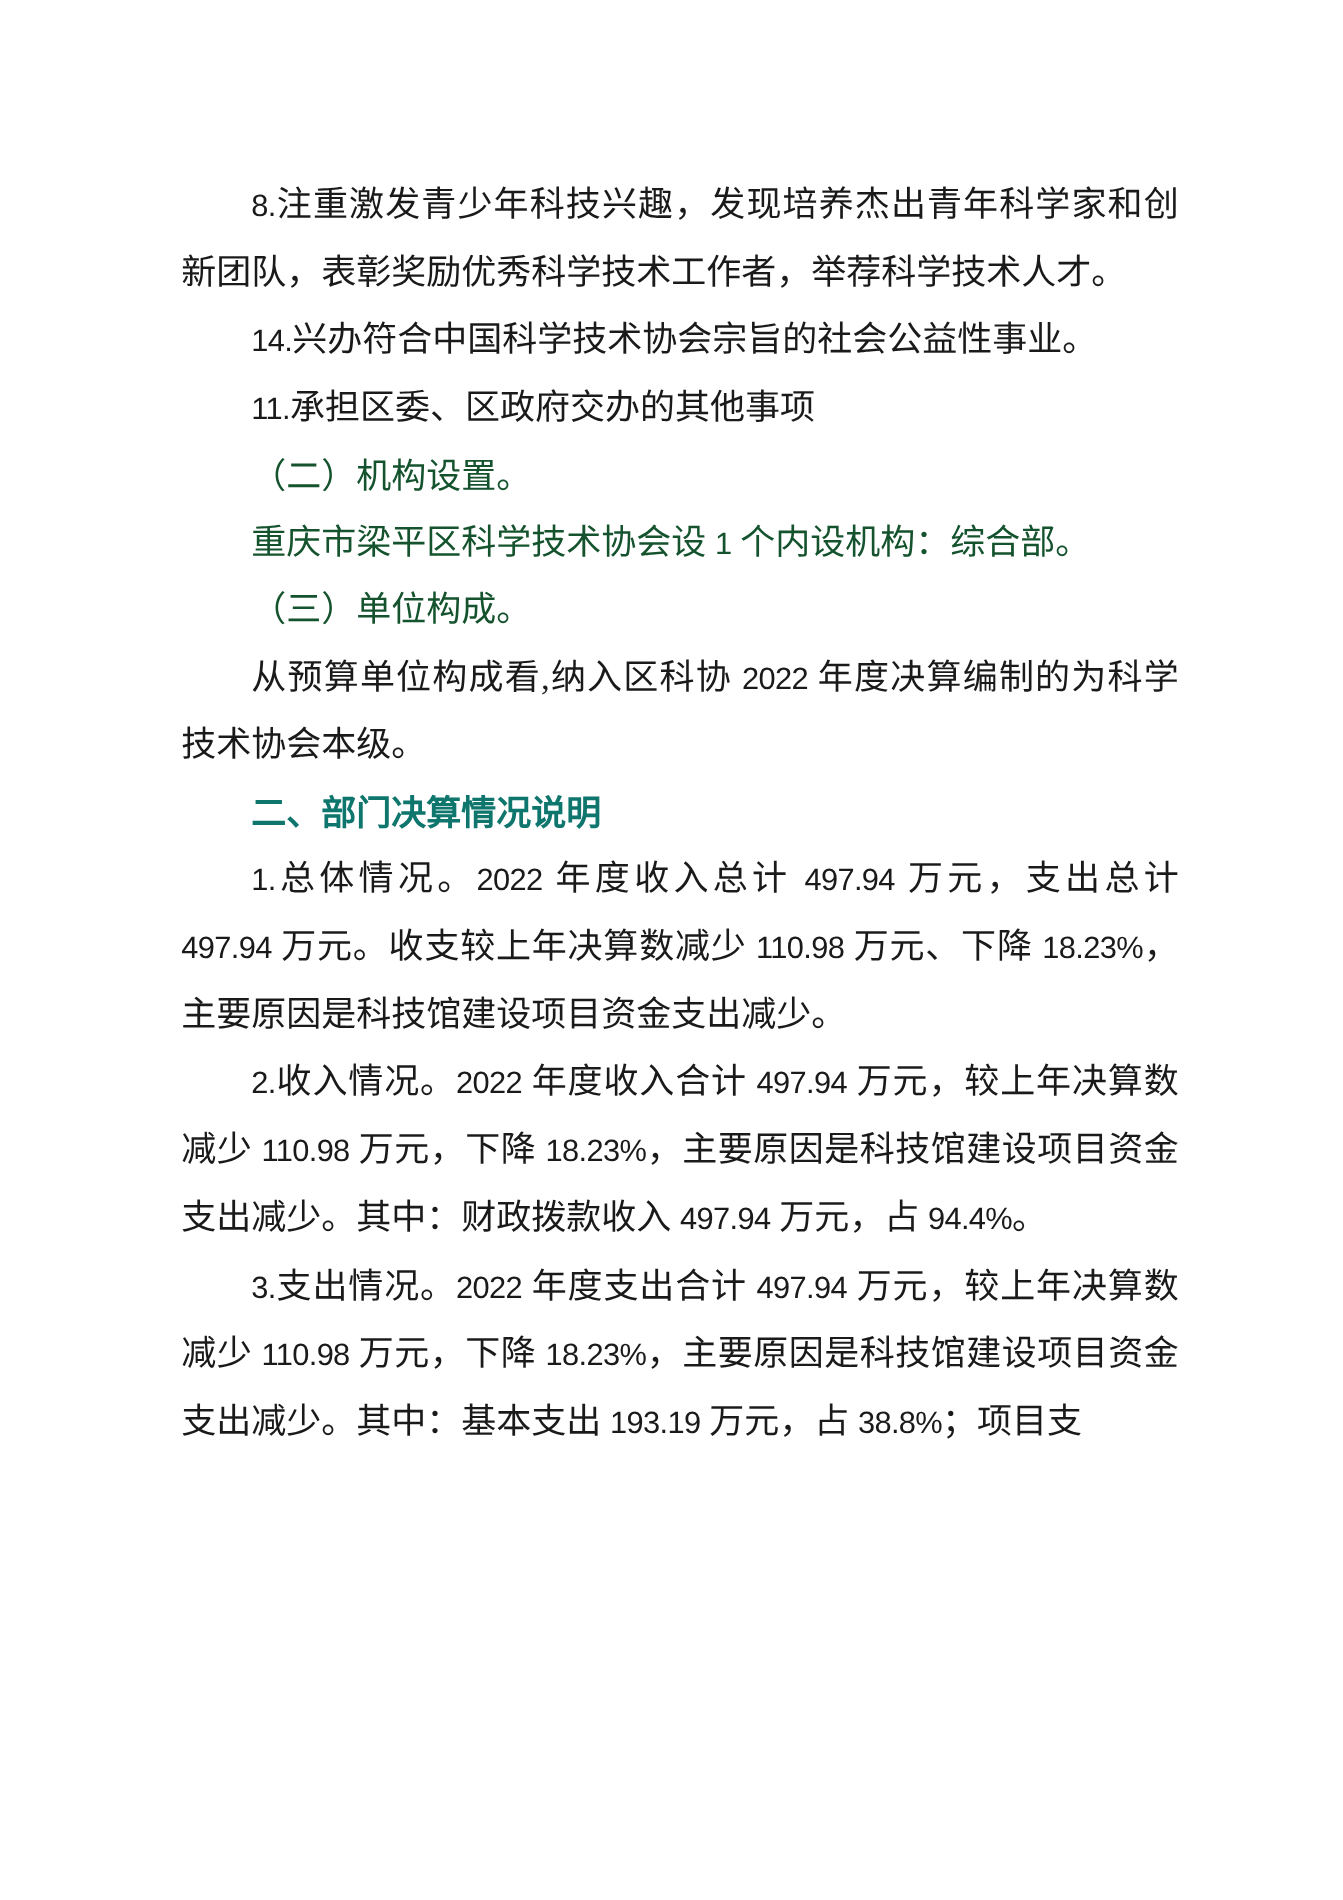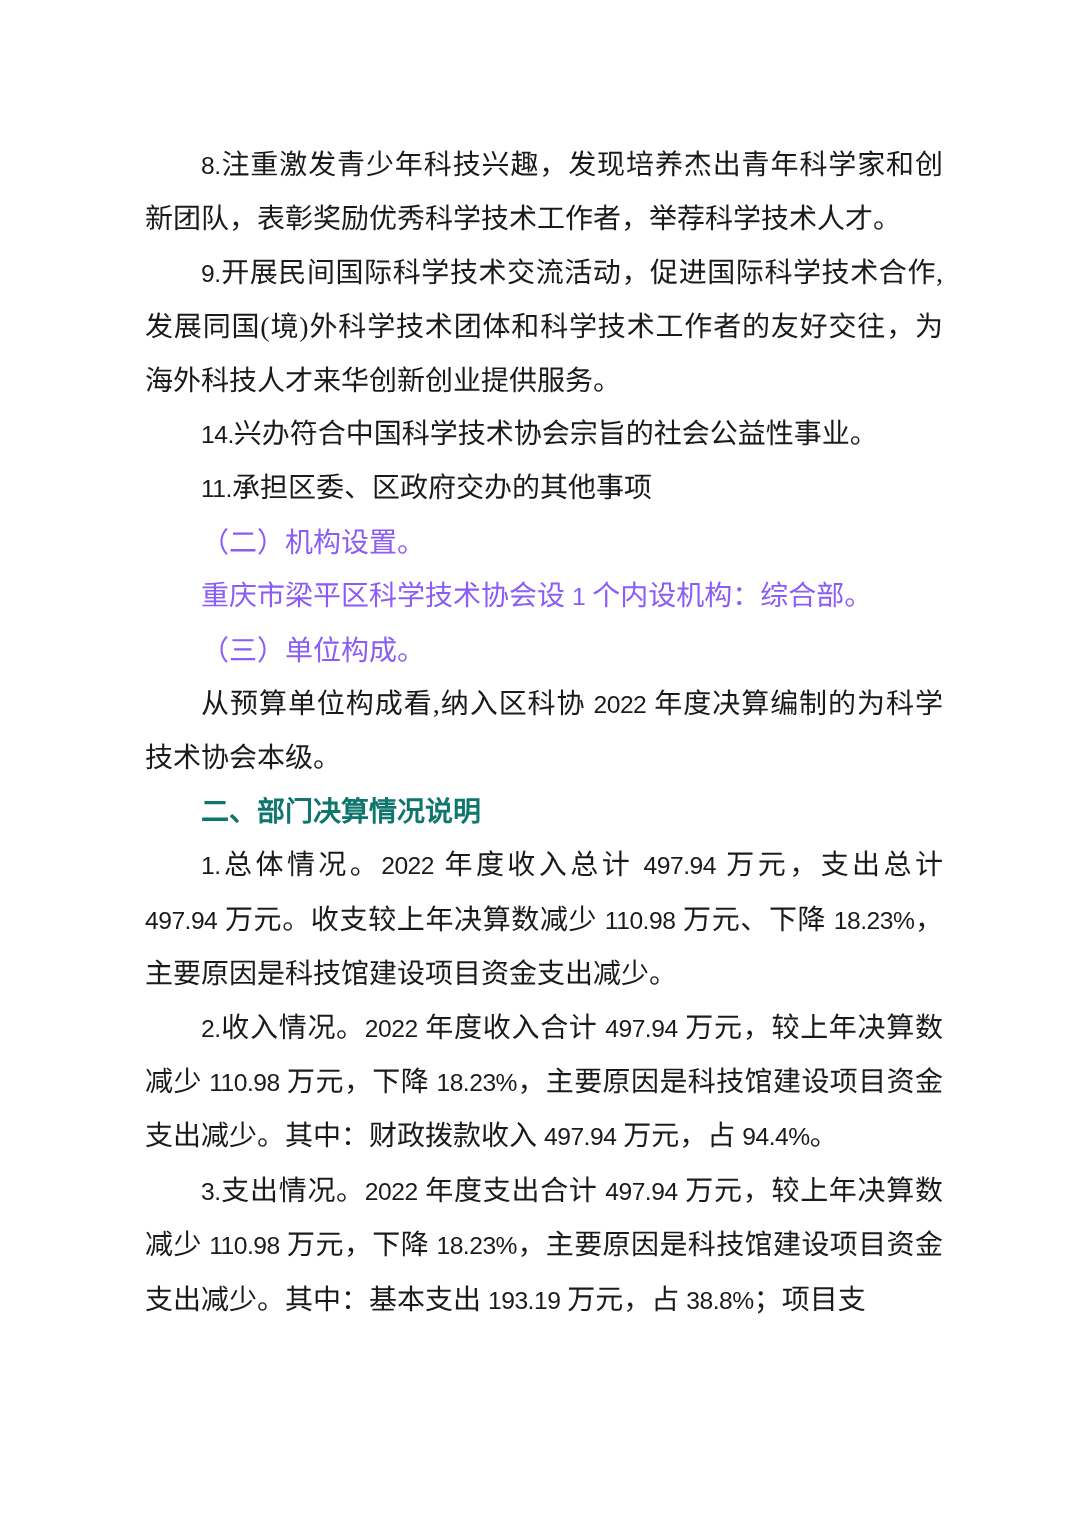--- a/index.html
+++ b/index.html
@@ -34,36 +34,35 @@
     text-indent: 2em;
   }
   
   .doc-body h2.heading-hei {
     font-family: "Liberation Sans", "DejaVu Sans", sans-serif;
     font-weight: 700;
     color: #0f766e;
   }
   
   .doc-body .kai, .doc-body h3.heading-kai {
-    color: #8b5cf6;
+    color: #14532d;
   }
   
   .doc-body .num {
     font-family: "Liberation Sans", "DejaVu Sans", sans-serif;
     font-size: 0.88em;
     letter-spacing: -0.5px;
   }
 </style>
 </head>
 <body>
 
 <div class="page">
   <main class="doc-body">
       <p class="body"><span class="num">8.</span>注重激发青少年科技兴趣，发现培养杰出青年科学家和创新团队，表彰奖励优秀科学技术工作者，举荐科学技术人才。</p>
-      <p class="body"><span class="num">9.</span>开展民间国际科学技术交流活动，促进国际科学技术合作,发展同国(境)外科学技术团体和科学技术工作者的友好交往，为海外科技人才来华创新创业提供服务。</p>
       <p class="body"><span class="num">14.</span>兴办符合中国科学技术协会宗旨的社会公益性事业。</p>
       <p class="body"><span class="num">11.</span>承担区委、区政府交办的其他事项</p>
       <p class="kai">（二）机构设置。</p>
       <p class="kai">重庆市梁平区科学技术协会设 <span class="num">1</span> 个内设机构：综合部。</p>
       <p class="kai">（三）单位构成。</p>
       <p class="body">从预算单位构成看,纳入区科协 <span class="num">2022</span> 年度决算编制的为科学技术协会本级。</p>
       <h2 class="heading-hei">二、部门决算情况说明</h2>
       <p class="body"><span class="num">1.</span>总体情况。<span class="num">2022</span> 年度收入总计 <span class="num">497.94</span> 万元，支出总计 <span class="num">497.94</span> 万元。收支较上年决算数减少 <span class="num">110.98</span> 万元、下降 <span class="num">18.23%</span>，主要原因是科技馆建设项目资金支出减少。</p>
       <p class="body"><span class="num">2.</span>收入情况。<span class="num">2022</span> 年度收入合计 <span class="num">497.94</span> 万元，较上年决算数减少 <span class="num">110.98</span> 万元，下降 <span class="num">18.23%</span>，主要原因是科技馆建设项目资金支出减少。其中：财政拨款收入 <span class="num">497.94</span> 万元，占 <span class="num">94.4%</span>。</p>
       <p class="body"><span class="num">3.</span>支出情况。<span class="num">2022</span> 年度支出合计 <span class="num">497.94</span> 万元，较上年决算数减少 <span class="num">110.98</span> 万元，下降 <span class="num">18.23%</span>，主要原因是科技馆建设项目资金支出减少。其中：基本支出 <span class="num">193.19</span> 万元，占 <span class="num">38.8%</span>；项目支</p>

